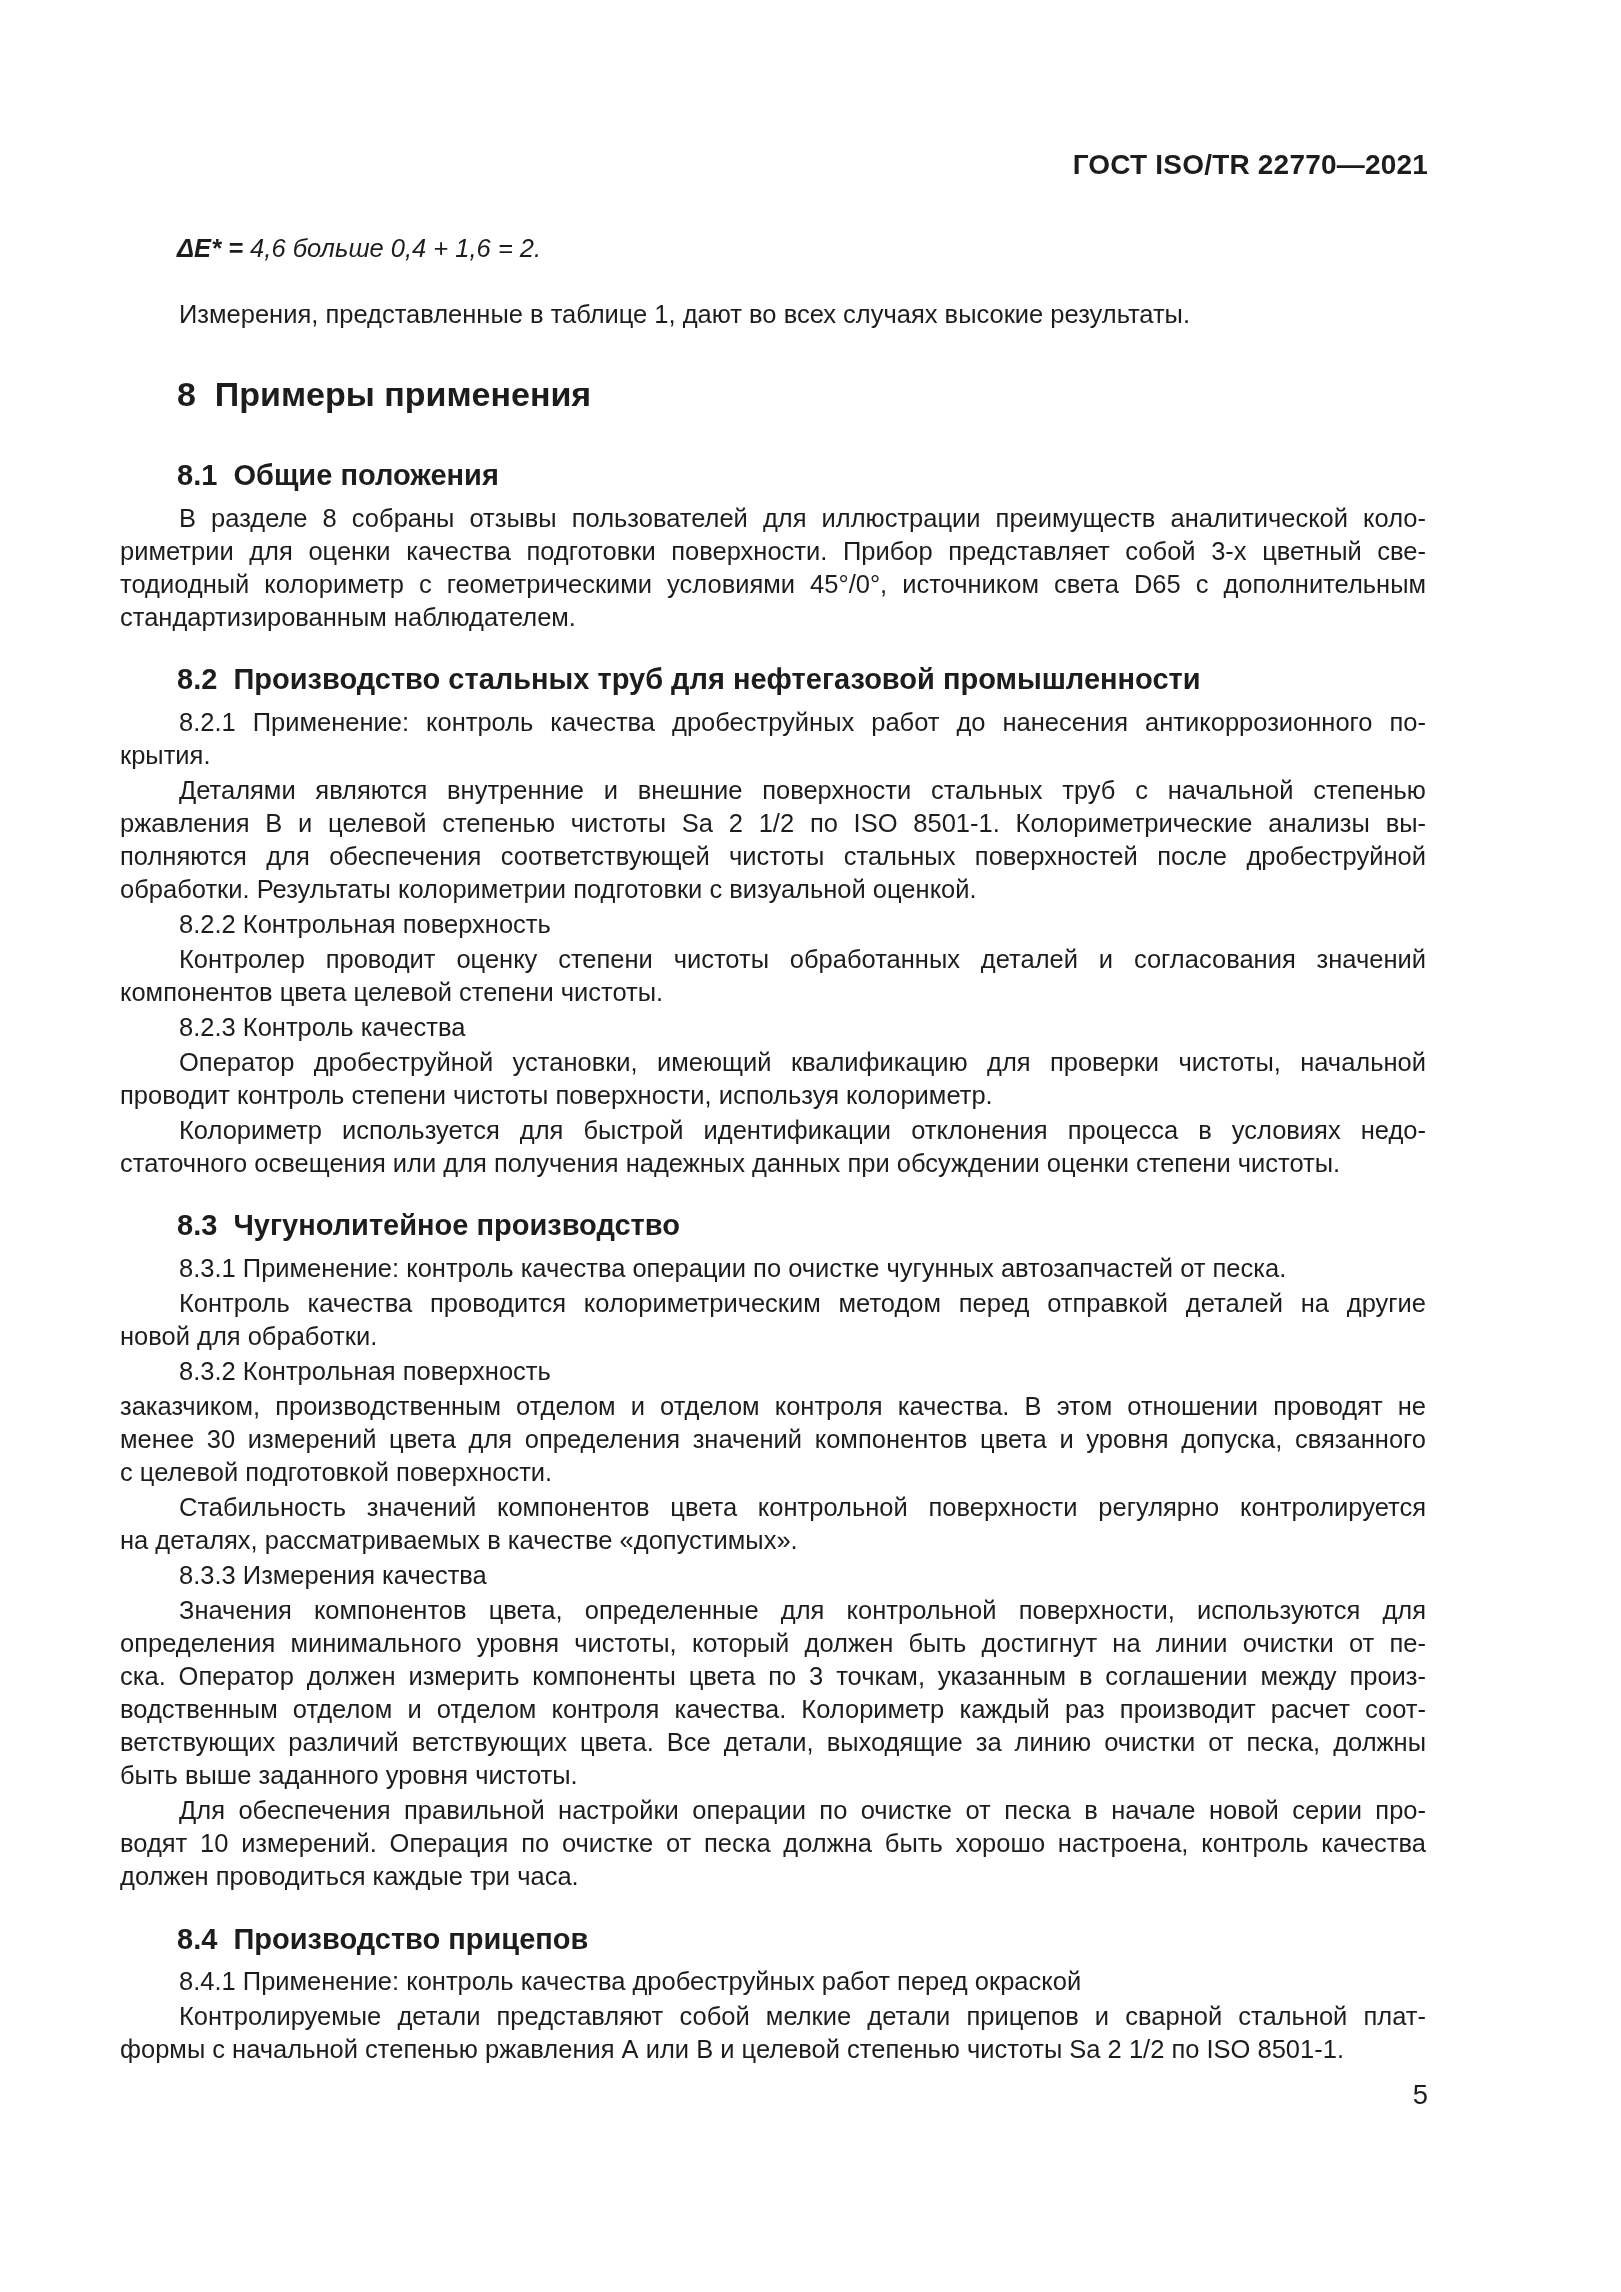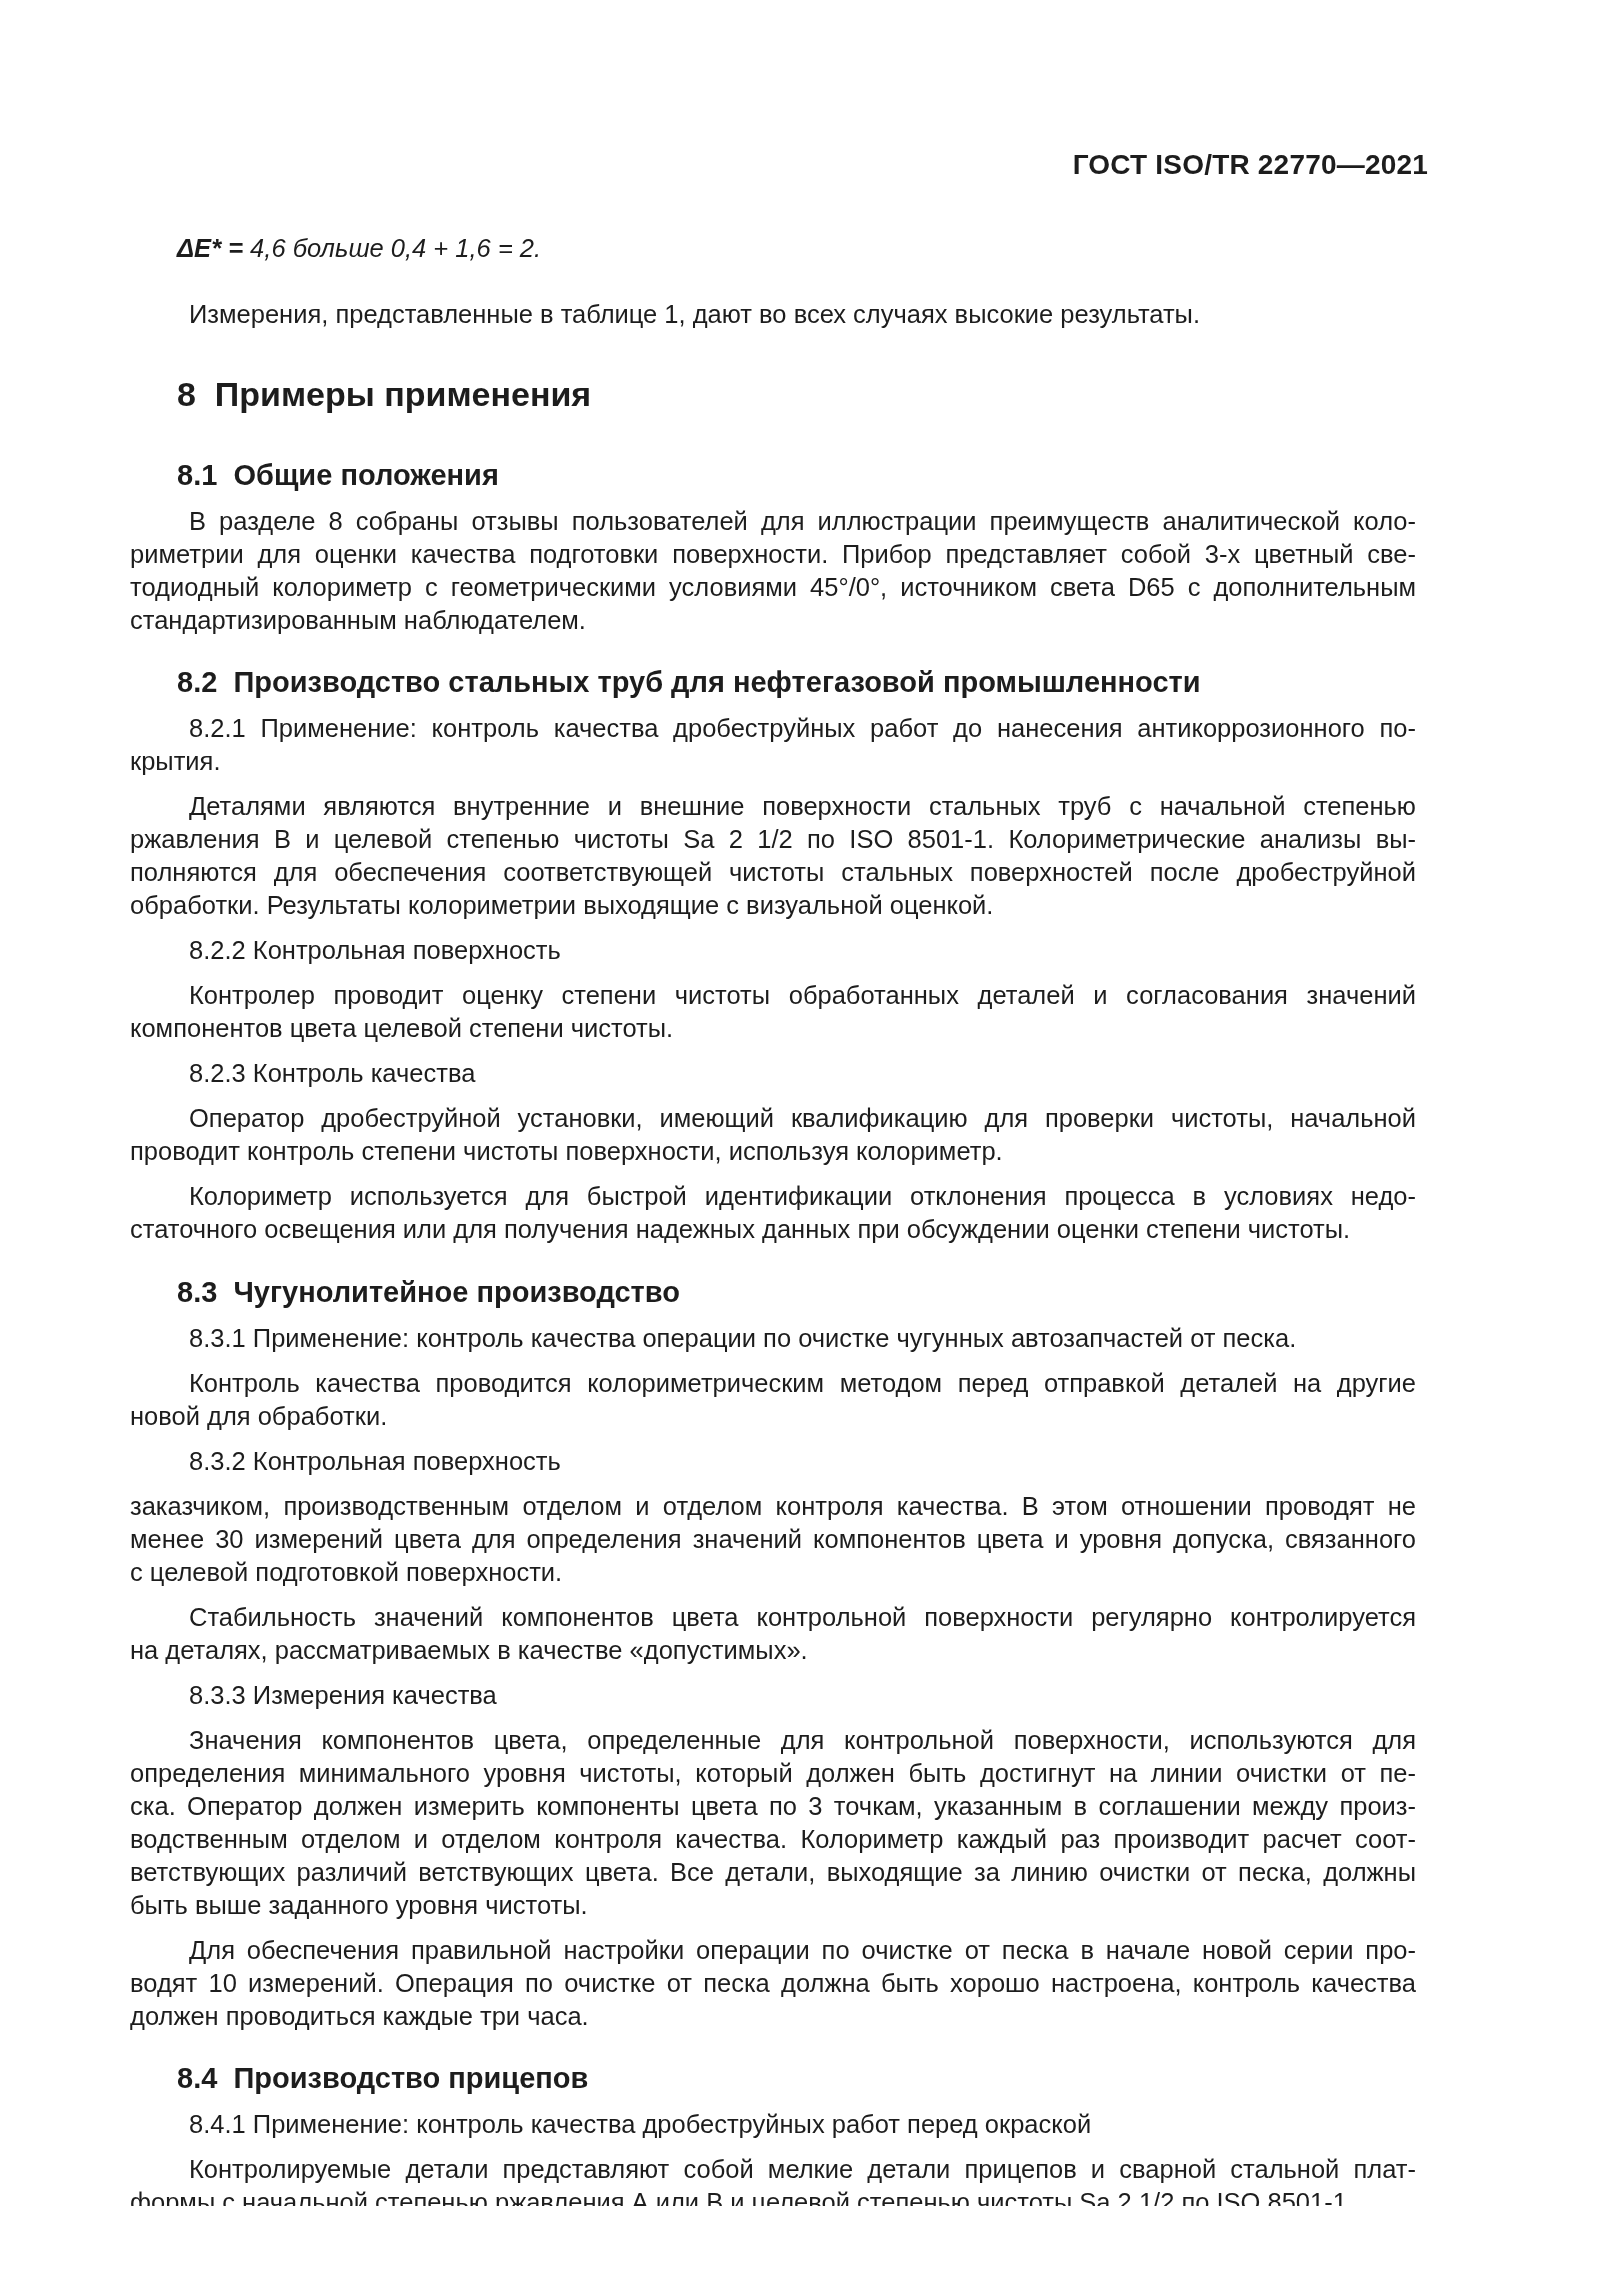--- a/index.html
+++ b/index.html
@@ -48,21 +48,21 @@
   .h2 {
     font-size: 29px;
     line-height: 36px;
     font-weight: bold;
     margin: 27.4px 0 8.8px 0;
     text-indent: 59px;
   }
   .para {
     font-size: 25.5px;
     line-height: 33px;
-    margin: 12px;
+    margin: 2px;
   }
   .line {
     text-align: justify;
     text-align-last: justify;
     white-space: normal;
   }
   .line.first { text-indent: 59px; }
   .line.last  { text-align-last: left; }
   .page-num {
     text-align: right;
@@ -97,21 +97,21 @@
         </div>
         <div class="h2">8.2&nbsp; Производство стальных труб для нефтегазовой промышленности</div>
         <div class="para">
           <div class="line first">8.2.1 Применение: контроль качества дробеструйных работ до нанесения антикоррозионного по-</div>
           <div class="line last">крытия.</div>
         </div>
         <div class="para">
           <div class="line first">Деталями являются внутренние и внешние поверхности стальных труб с начальной степенью</div>
           <div class="line">ржавления В и целевой степенью чистоты Sa 2 1/2 по ISO 8501-1. Колориметрические анализы вы-</div>
           <div class="line">полняются для обеспечения соответствующей чистоты стальных поверхностей после дробеструйной</div>
-          <div class="line last">обработки. Результаты колориметрии выходящие с визуальной оценкой.</div>
+          <div class="line last">обработки. Результаты колориметрии подготовки с визуальной оценкой.</div>
         </div>
         <div class="para">
           <div class="line first last">8.2.2 Контрольная поверхность</div>
         </div>
         <div class="para">
           <div class="line first">Контролер проводит оценку степени чистоты обработанных деталей и согласования значений</div>
           <div class="line last">компонентов цвета целевой степени чистоты.</div>
         </div>
         <div class="para">
           <div class="line first last">8.2.3 Контроль качества</div>

